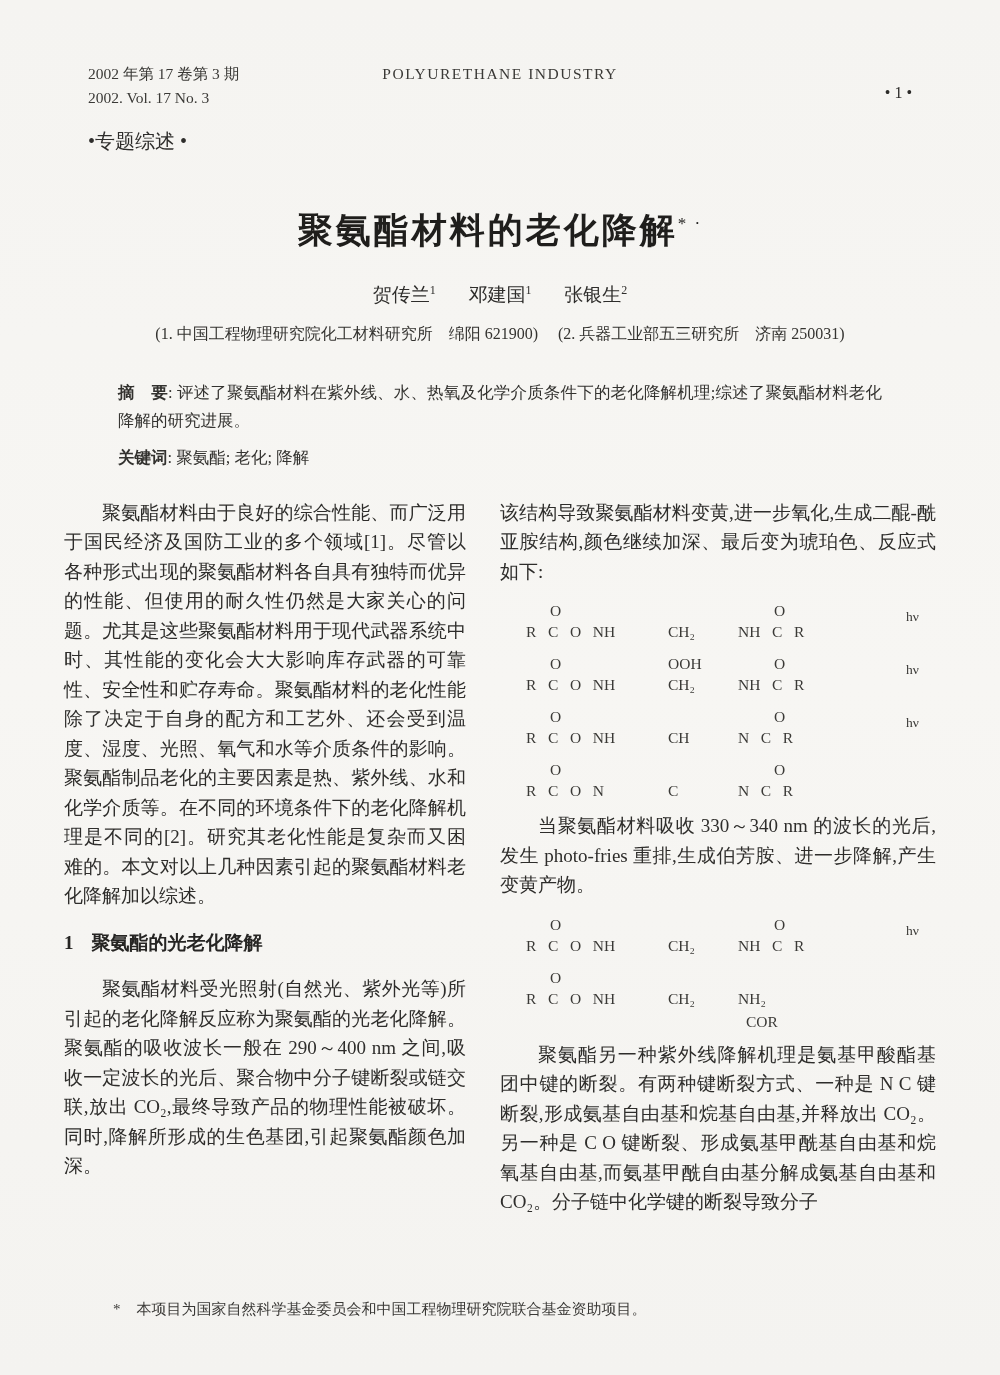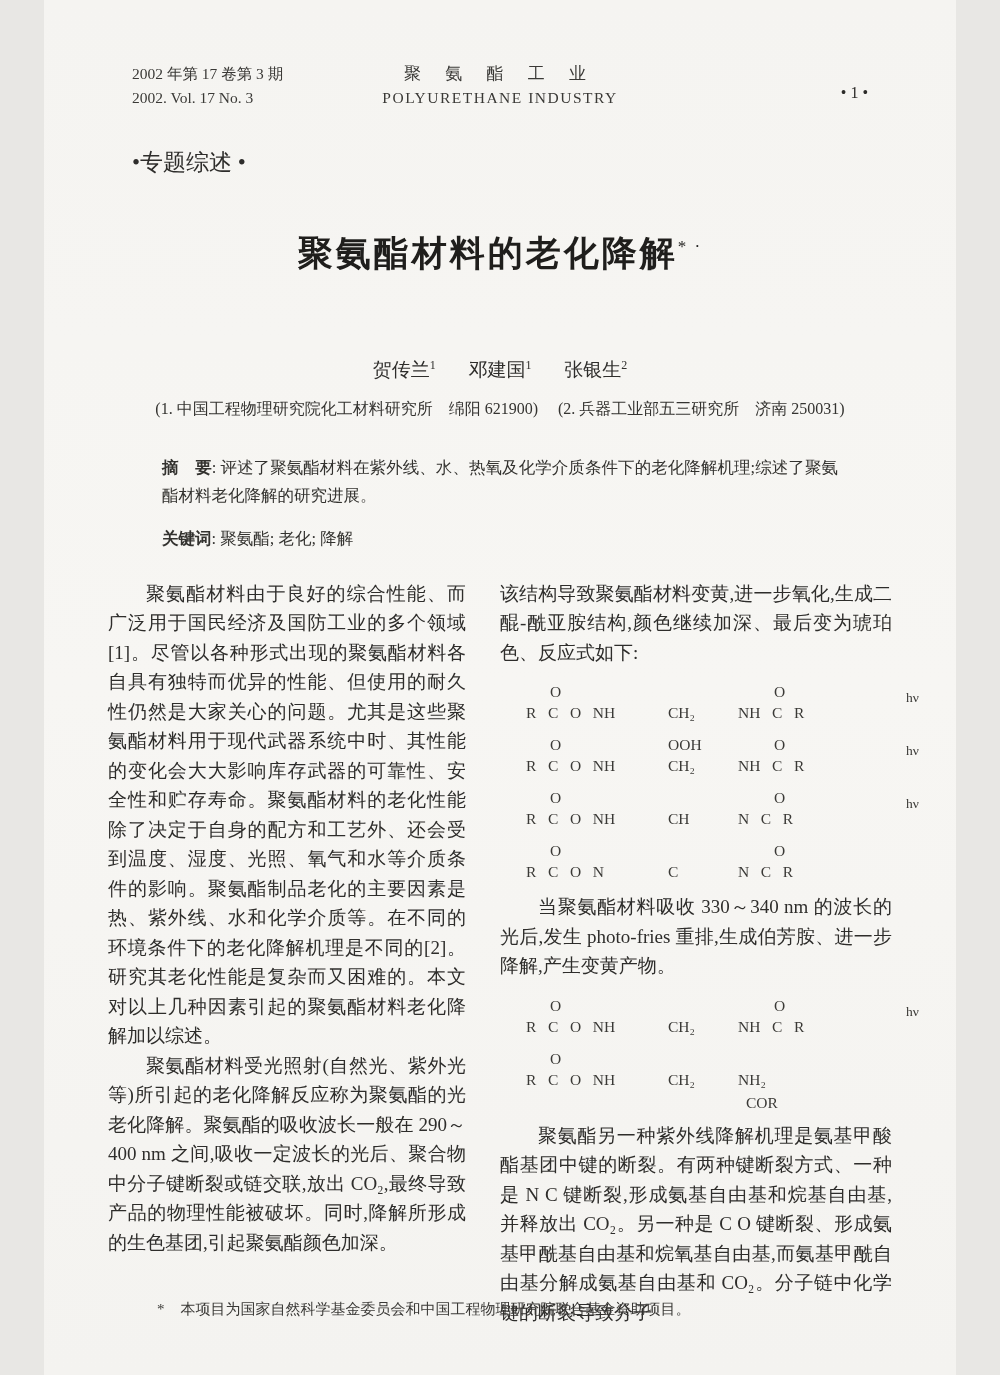--- a/index.html
+++ b/index.html
@@ -1,44 +1,44 @@
 <!DOCTYPE html>
 <html><head>
 <meta charset="utf-8">
 <style>
   html,body { margin:0; padding:0; background:#e8e7e4; }
   .page {
     position:relative;
-    width:912px; height:1375px;
+    width:1000px; height:1375px;
     margin:0 auto;
     background:linear-gradient(180deg,#f5f4f1 0%, #f7f6f3 50%, #f4f3f0 100%);
     color:#2e2d2b;
     font-family:"Liberation Serif","DejaVu Serif",serif;
     overflow:hidden;
   }
   
   .journal-header { display:flex; padding:62px 88px 0 88px; }
   .jh-left { flex:1; font-size:15.5px; line-height:24px; color:#3a3936; }
   .jh-center { text-align:center; color:#3a3936; }
   .jh-center .cn { font-size:17px; letter-spacing:10px; line-height:24px; }
   .jh-center .en { font-size:15.5px; letter-spacing:1.5px; line-height:24px; }
   .jh-right { flex:1; text-align:right; font-size:16px; padding-top:22px; color:#2c2b29; }
   
-  .section-label { padding:0 0 0 88px; margin-top:37px; font-size:23px; color:#2e2d2b; }
+  .section-label { padding:0 0 0 88px; margin-top:18px; font-size:20px; color:#2e2d2b; }
   
   .article-title { text-align:center; margin-top:52px; font-size:35px; font-weight:700; letter-spacing:3px; color:#1f1e1c; }
   .article-title sup { font-size:17px; font-weight:400; letter-spacing:2px; }
-  .authors { text-align:center; margin-top:80px; font-size:19px; color:#2e2d2b; }
+  .authors { text-align:center; margin-top:28px; font-size:19px; color:#2e2d2b; }
   .authors .author { margin:0 14px; }
   .authors sup { font-size:12px; }
   .affiliation { text-align:center; margin-top:16px; font-size:16px; color:#343330; }
   
   .abstract { margin:34px 118px 0 118px; font-size:16.5px; line-height:27.5px; text-align:justify; color:#33322f; }
   .abstract .label, .keywords .label { font-weight:700; }
-  .keywords { margin:16px 118px 0 118px; font-size:16.5px; line-height:27.5px; color:#33322f; }
+  .keywords { margin:10px 118px 0 118px; font-size:16.5px; line-height:27.5px; color:#33322f; }
   
   .columns { display:flex; gap:34px; padding:26px 64px 0 64px; }
   .col { width:50%; font-size:19px; line-height:29.5px; text-align:justify; color:#2e2d2b; }
   .col p { margin:0; text-indent:2em; }
   .col p.cont { text-indent:0; }
   .col h2 { font-size:19px; font-weight:700; margin:17px 0 17px 0; text-indent:0; color:#262523; }
   .col h2 .h-num { margin-right:18px; }
   
   .formula { margin:10px 0 12px 26px; font-family:"Liberation Serif","DejaVu Serif",serif; color:#3a3936; }
   .f-row { display:grid; grid-template-columns:142px 70px 168px 40px; margin-bottom:9px; }
@@ -58,21 +58,20 @@
 <body>
 
 <div class="page">
 
   <header class="journal-header">
     <div class="jh-left">
       <div>2002 年第 17 卷第 3 期</div>
       <div>2002. Vol. 17 No. 3</div>
     </div>
     <div class="jh-center">
-      <div class="cn">聚 氨 酯 工 业</div>
       <div class="en">POLYURETHANE INDUSTRY</div>
     </div>
     <div class="jh-right">• 1 •</div>
   </header>
 
   <div class="section-label">•专题综述 •</div>
 
   <h1 class="article-title"><span>聚氨酯材料的老化降解</span><sup>* ·</sup></h1>
 
   <div class="authors">
@@ -87,20 +86,21 @@
     <span class="label">摘　要</span><span>: 评述了聚氨酯材料在紫外线、水、热氧及化学介质条件下的老化降解机理;综述了聚氨酯材料老化降解的研究进展。</span>
   </div>
   <div class="keywords">
     <span class="label">关键词</span><span>: 聚氨酯; 老化; 降解</span>
   </div>
 
   <div class="columns">
 
     <div class="col">
       <p>聚氨酯材料由于良好的综合性能、而广泛用于国民经济及国防工业的多个领域[1]。尽管以各种形式出现的聚氨酯材料各自具有独特而优异的性能、但使用的耐久性仍然是大家关心的问题。尤其是这些聚氨酯材料用于现代武器系统中时、其性能的变化会大大影响库存武器的可靠性、安全性和贮存寿命。聚氨酯材料的老化性能除了决定于自身的配方和工艺外、还会受到温度、湿度、光照、氧气和水等介质条件的影响。聚氨酯制品老化的主要因素是热、紫外线、水和化学介质等。在不同的环境条件下的老化降解机理是不同的[2]。研究其老化性能是复杂而又困难的。本文对以上几种因素引起的聚氨酯材料老化降解加以综述。</p>
+      <h2><span class="h-num">1</span><span>聚氨酯的光老化降解</span></h2>
       <p>聚氨酯材料受光照射(自然光、紫外光等)所引起的老化降解反应称为聚氨酯的光老化降解。聚氨酯的吸收波长一般在 290～400 nm 之间,吸收一定波长的光后、聚合物中分子键断裂或链交联,放出 CO₂,最终导致产品的物理性能被破坏。同时,降解所形成的生色基团,引起聚氨酯颜色加深。</p>
     </div>
 
     <div class="col">
       <p class="cont">该结构导致聚氨酯材料变黄,进一步氧化,生成二醌-酰亚胺结构,颜色继续加深、最后变为琥珀色、反应式如下:</p>
 
       <div class="formula">
         <div class="f-row">
           <div class="f-cell f-left">
               <div class="f-top">O</div>

